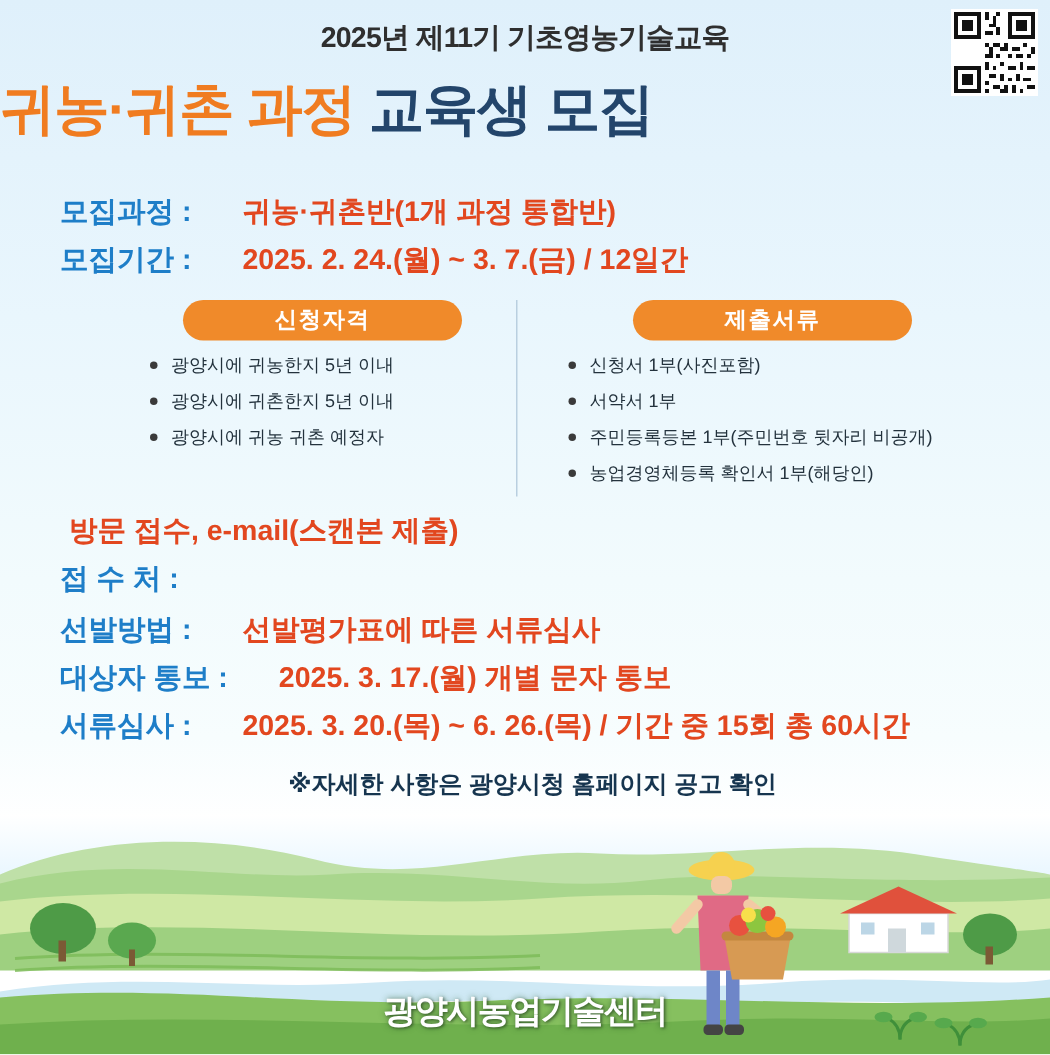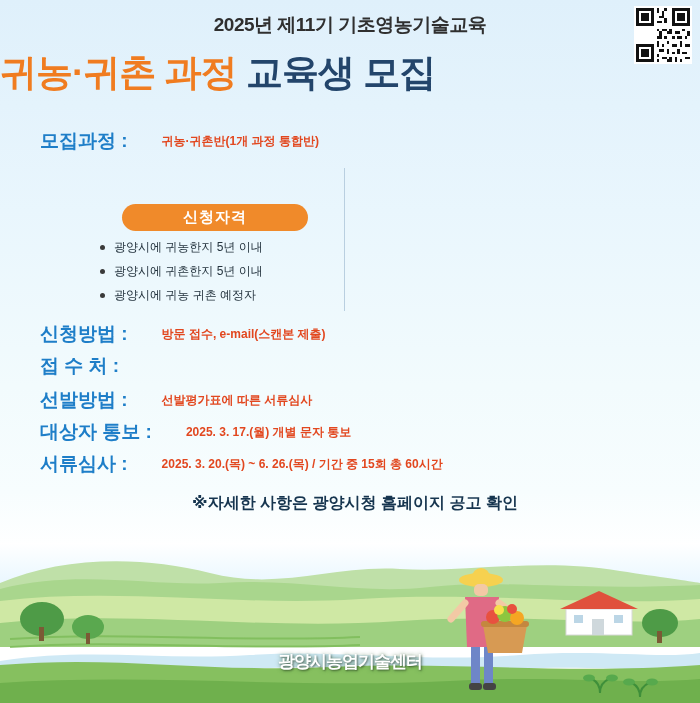--- a/index.html
+++ b/index.html
@@ -29,24 +29,24 @@
     font-size:37px;font-weight:bold;letter-spacing:-1px;white-space:nowrap;
   }
   .maintitle .orange{color:#f07c20;}
   .maintitle .dark{color:#23456b;}
   
   .body{
     position:absolute;top:128px;left:40px;right:30px;
   }
   .row{display:flex;align-items:center;margin-bottom:6px;gap:28px;}
   .lbl{color:#1e7ec8;font-size:19px;font-weight:bold;white-space:nowrap;}
-  .val{color:#e2471f;font-size:12px;font-weight:bold;margin-left:6px;white-space:nowrap;}
+  .val{color:#e2471f;font-size:19px;font-weight:bold;margin-left:6px;white-space:nowrap;}
   
   .cols{display:flex;margin-top:14px;margin-bottom:10px;}
-  .col{flex:0 0 auto;margin-top:36px;}
+  .col{flex:0 0 auto;}
   .col.left{width:258px;margin-left:46px;}
   .col.right{width:300px;margin-left:20px;}
   .pill{
     background:#f08a2a;color:#fff;font-size:15px;font-weight:bold;
     border-radius:14px;text-align:center;padding:4px 0;width:186px;margin:0 auto 8px auto;
     letter-spacing:1px;
   }
   .bullets{list-style:none;margin:0;padding:0 0 0 14px;}
   .bullets li{
     font-size:12px;color:#23323d;margin-bottom:7px;position:relative;padding-left:14px;
@@ -66,22 +66,22 @@
   .sub:before{
     content:"";display:inline-block;width:4px;height:4px;border-radius:50%;
     background:#333;vertical-align:middle;margin-right:7px;margin-bottom:2px;
   }
   .notice{
     text-align:center;font-size:16px;font-weight:bold;color:#16354f;margin-top:16px;
   }
   
   .scene{position:absolute;left:0;right:0;bottom:0;height:160px;}
   .footer-name{
-    position:absolute;bottom:30px;left:0;right:0;text-align:center;
-    font-size:17px;font-weight:bold;color:#ffffff;
+    position:absolute;bottom:14px;left:0;right:0;text-align:center;
+    font-size:22px;font-weight:bold;color:#ffffff;
     text-shadow:0 0 4px rgba(40,90,40,.65),1px 1px 2px rgba(0,0,0,.45);
     letter-spacing:-1px;
   }
 </style>
 </head>
 <body>
 
 <div class="poster">
 
   <div class="qr">
@@ -150,35 +150,47 @@
     <span class="orange">귀농·귀촌 과정</span>
     <span class="dark">교육생 모집</span>
   </div>
 
   <div class="body">
 
     <div class="row">
       <span class="lbl">모집과정 :</span>
       <span class="val">귀농·귀촌반(1개 과정 통합반)</span>
     </div>
+    <div class="row">
+      <span class="lbl">모집기간 :</span>
+      <span class="val">2025. 2. 24.(월) ~ 3. 7.(금) / 12일간</span>
+    </div>
 
     <div class="cols">
       <div class="col left">
         <div class="pill">신청자격</div>
         <ul class="bullets">
           <li>광양시에 귀농한지 5년 이내</li>
           <li>광양시에 귀촌한지 5년 이내</li>
           <li>광양시에 귀농 귀촌 예정자</li>
         </ul>
       </div>
       <div class="divider"></div>
-    </div>
-
-    <div class="row">
-      <span class="lbl">신청방법 :</span>
+      <div class="col right">
+        <div class="pill">제출서류</div>
+        <ul class="bullets">
+          <li>신청서 1부(사진포함)</li>
+          <li>서약서 1부</li>
+          <li>주민등록등본 1부(주민번호 뒷자리 비공개)</li>
+          <li>농업경영체등록 확인서 1부(해당인)</li>
+        </ul>
+      </div>
+    </div>
+
+    <div class="row">
       <span class="val">방문 접수, e-mail(스캔본 제출)</span>
     </div>
 
     <div class="row">
       <span class="lbl">접 수 처 :</span>
     </div>
 
     <div class="row" style="margin-top:8px">
       <span class="lbl">선발방법 :</span>
       <span class="val">선발평가표에 따른 서류심사</span>

